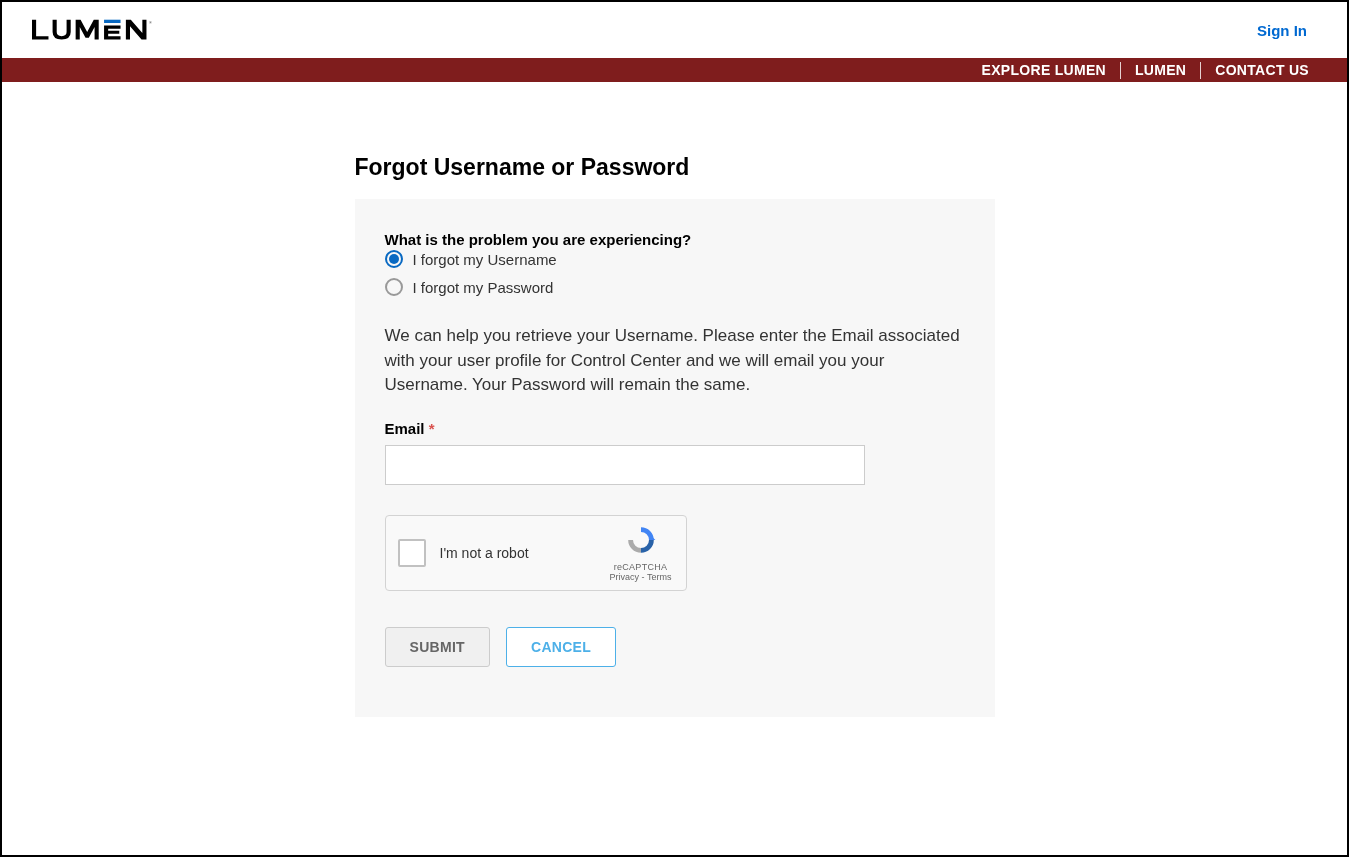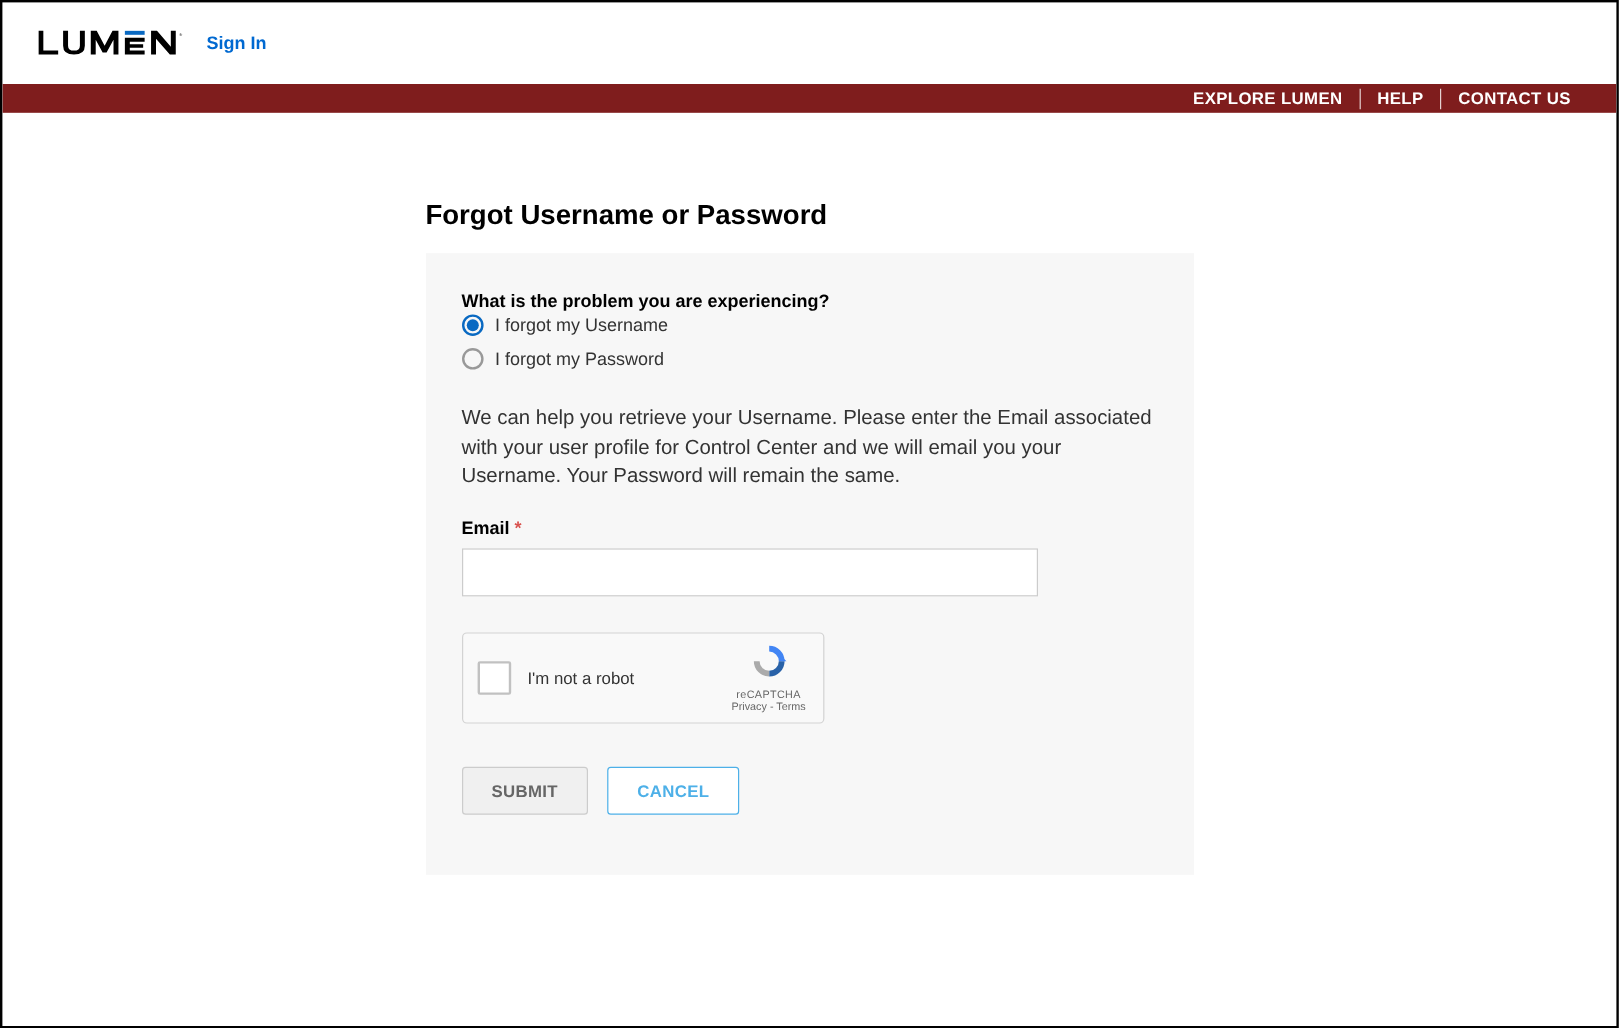--- a/index.html
+++ b/index.html
@@ -10,23 +10,24 @@
     body {
       font-family: Arial, Helvetica, sans-serif;
       background: #fff;
       border: 2px solid #000;
       width: 1349px;
       height: 857px;
       overflow: hidden;
     }
     .header-top {
       display: flex;
+      justify-content: space-between;
       align-items: center;
       padding: 18px 30px;
-      height: 68px;
+      height: 56px;
     }
     .logo {
       display: flex;
       align-items: center;
     }
     .logo-svg {
       height: 22px;
     }
     .signin-link {
       color: #0069d1;
@@ -233,21 +234,21 @@
       <path d="M 175 14 L 215 14 L 215 22 L 185 22 L 185 27 L 212 27 L 212 34 L 185 34 L 185 40 L 215 40 L 215 48 L 175 48 Z" fill="#000"></path>
       <path d="M 228 0 L 240 0 L 268 32 L 268 0 L 278 0 L 278 48 L 266 48 L 238 16 L 238 48 L 228 48 Z" fill="#000"></path>
       <text x="285" y="10" font-size="8" fill="#000">®</text>
     </svg>
   </div>
   <div class="signin-link">Sign In</div>
 </div>
 
 <div class="nav-bar">
   <div class="nav-item divider">EXPLORE LUMEN</div>
-  <div class="nav-item divider">HELP</div>
+  <div class="nav-item divider">LUMEN</div>
   <div class="nav-item">CONTACT US</div>
 </div>
 
 <div class="main-container">
   <div class="content-wrapper">
     <h1 class="page-title">Forgot Username or Password</h1>
 
     <div class="form-card">
       <div class="question-label">What is the problem you are experiencing?</div>
       

